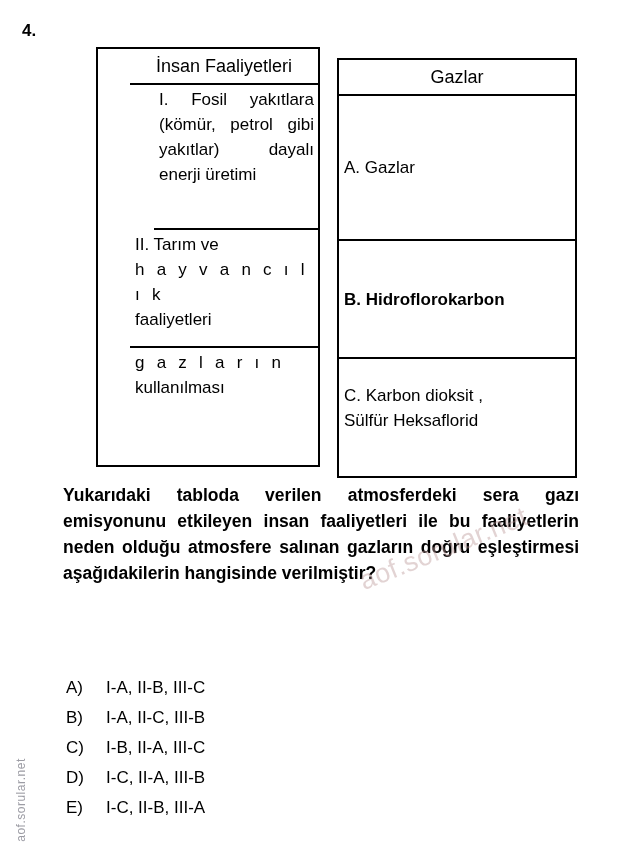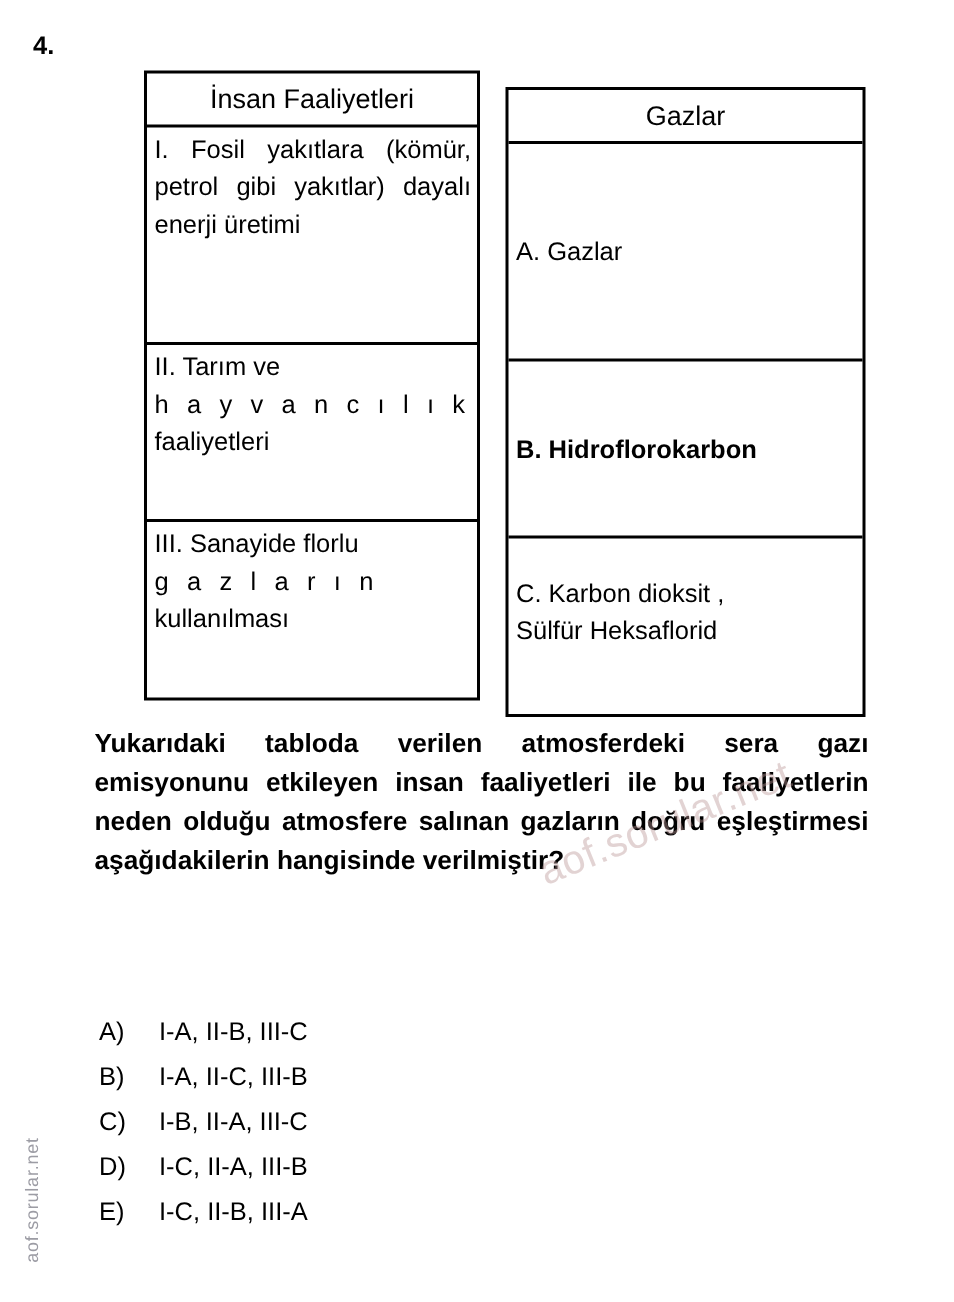--- a/index.html
+++ b/index.html
@@ -32,20 +32,21 @@
     position: absolute;
     border: 2px solid #000;
     box-sizing: border-box;
     background: #fff;
   }
   #table-activities {
     left: 96px;
     top: 47px;
     width: 224px;
     height: 420px;
+    padding-left: 32px;
   }
   #table-gases {
     left: 337px;
     top: 58px;
     width: 240px;
     height: 420px;
   }
   .tbl-header {
     box-sizing: border-box;
     border-bottom: 2px solid #000;
@@ -67,21 +68,21 @@
 
   
   #table-activities .r1 { height: 145px; }
   #table-activities .r2 { height: 118px; }
   #table-activities .r3 { height: 117px; }
   
   #table-gases .r1 { height: 145px; }
   #table-gases .r2 { height: 118px; font-weight: bold; }
   #table-gases .r3 { height: 117px; }
 
-  .just { text-align: justify; text-align-last: left; }
+  .just { text-align: justify; text-align-last: left; margin-left: 24px; }
   .vcenter { display: flex; align-items: center; }
   .vtop { display: block; }
   .spaced { letter-spacing: 0.22em; }
 
   
   #question-text {
     position: absolute;
     left: 63px;
     top: 482px;
     width: 516px;
@@ -147,21 +148,20 @@
 
   <div class="tbl-row r1 just vtop">I.  Fosil  yakıtlara (kömür,  petrol  gibi yakıtlar)  dayalı enerji üretimi</div>
 
   <div class="tbl-row r2 vtop">
     <div>II.        Tarım       ve</div>
     <div class="spaced">h a y v a n c ı l ı k</div>
     <div>faaliyetleri</div>
   </div>
 
   <div class="tbl-row r3 last vtop">
-    <div>III.  Sanayide  florlu</div>
     <div class="spaced">g a z l a r ı n</div>
     <div>kullanılması</div>
   </div>
 </div>
 
 <div class="tbl" id="table-gases">
   <div class="tbl-header">Gazlar</div>
 
   <div class="tbl-row r1 vcenter">A. Gazlar</div>
 

